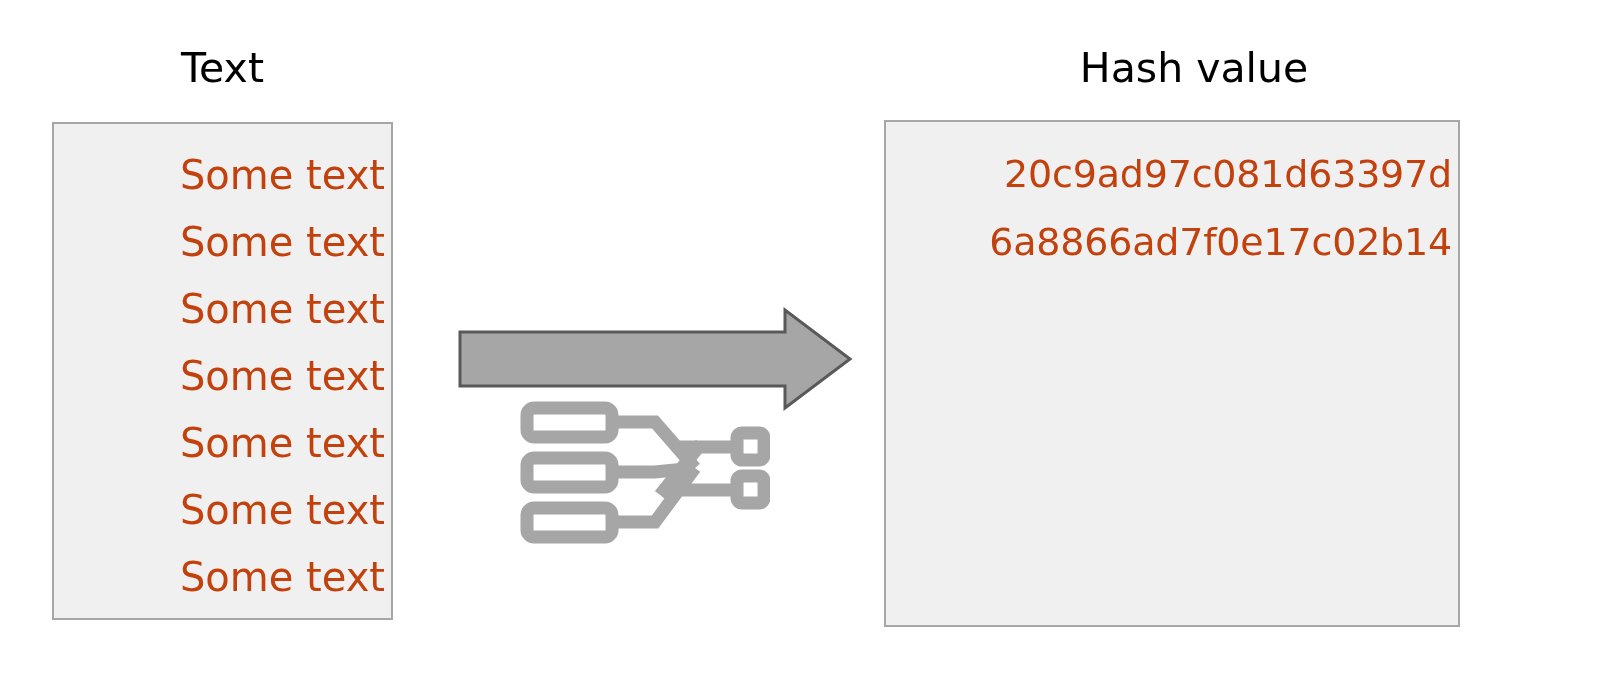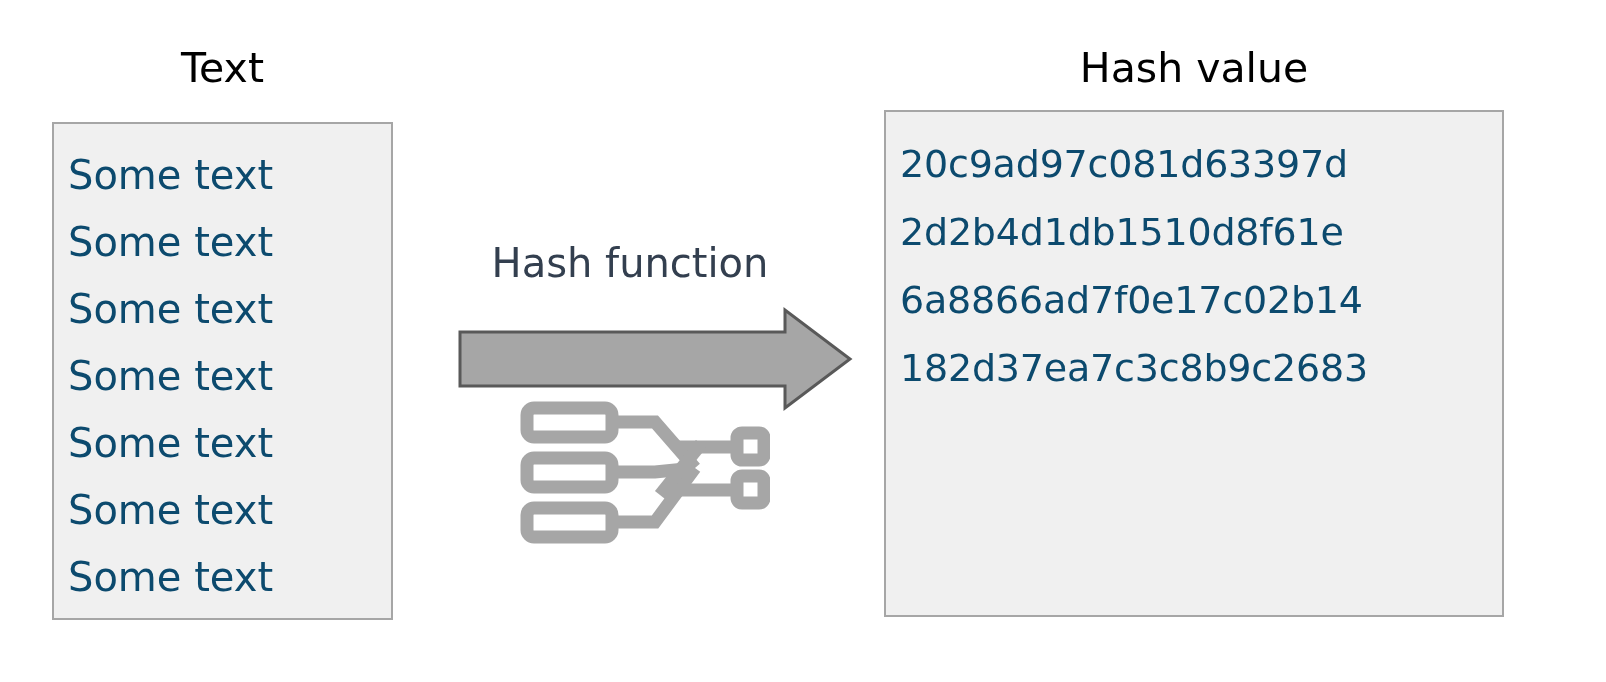--- a/index.html
+++ b/index.html
@@ -49,37 +49,38 @@
     box-sizing: border-box;
   }
   #text-panel {
     left: 52px;
     top: 122px;
     width: 341px;
     height: 498px;
   }
   #hash-panel {
     left: 884px;
-    top: 110px;
-    width: 620px;
+    top: 120px;
+    width: 576px;
     height: 507px;
   }
 
   .panel-lines {
     position: absolute;
     left: 14px;
     right: 6px;
     top: 18px;
   }
   .panel-line {
-    color: #0c4a6e;
+    color: #c2410c;
     font-size: 40px;
     line-height: 67px;
     white-space: nowrap;
     font-family: "DejaVu Sans", "Liberation Sans", sans-serif;
+    text-align: right;
   }
   #hash-panel .panel-line {
     font-size: 38px;
     line-height: 68px;
     letter-spacing: -0.2px;
   }
 
   
   #hash-function-label {
     position: absolute;
@@ -126,21 +127,20 @@
       <div class="panel-line">Some text</div>
       <div class="panel-line">Some text</div>
       <div class="panel-line">Some text</div>
       <div class="panel-line">Some text</div>
       <div class="panel-line">Some text</div>
       <div class="panel-line">Some text</div>
       <div class="panel-line">Some text</div>
     </div>
   </div>
 
-  <div id="hash-function-label">Hash function</div>
 
   <svg id="arrow-shape" viewBox="0 0 400 108">
     <polygon points="5,27 330,27 330,5 395,54 330,103 330,81 5,81" fill="#a6a6a6" stroke="#595959" stroke-width="3" stroke-linejoin="miter"></polygon>
   </svg>
 
   <svg id="flow-icon" viewBox="0 0 265 145">
     <g fill="none" stroke="#a6a6a6" stroke-width="13" stroke-linecap="butt" stroke-linejoin="miter">
 
       <path d="M107,22 L150,22 L190,68"></path>
 
@@ -158,19 +158,17 @@
       <rect x="22" y="58" width="85" height="29" rx="7" ry="7"></rect>
       <rect x="22" y="108" width="85" height="29" rx="7" ry="7"></rect>
       <rect x="232" y="33" width="27" height="27" rx="5" ry="5"></rect>
       <rect x="232" y="76" width="27" height="27" rx="5" ry="5"></rect>
     </g>
   </svg>
 
   <div id="hash-panel" class="panel">
     <div class="panel-lines">
       <div class="panel-line">20c9ad97c081d63397d</div>
-      <div class="panel-line">2d2b4d1db1510d8f61e</div>
       <div class="panel-line">6a8866ad7f0e17c02b14</div>
-      <div class="panel-line">182d37ea7c3c8b9c2683</div>
     </div>
   </div>
 
 </div>
 
 </body></html>

